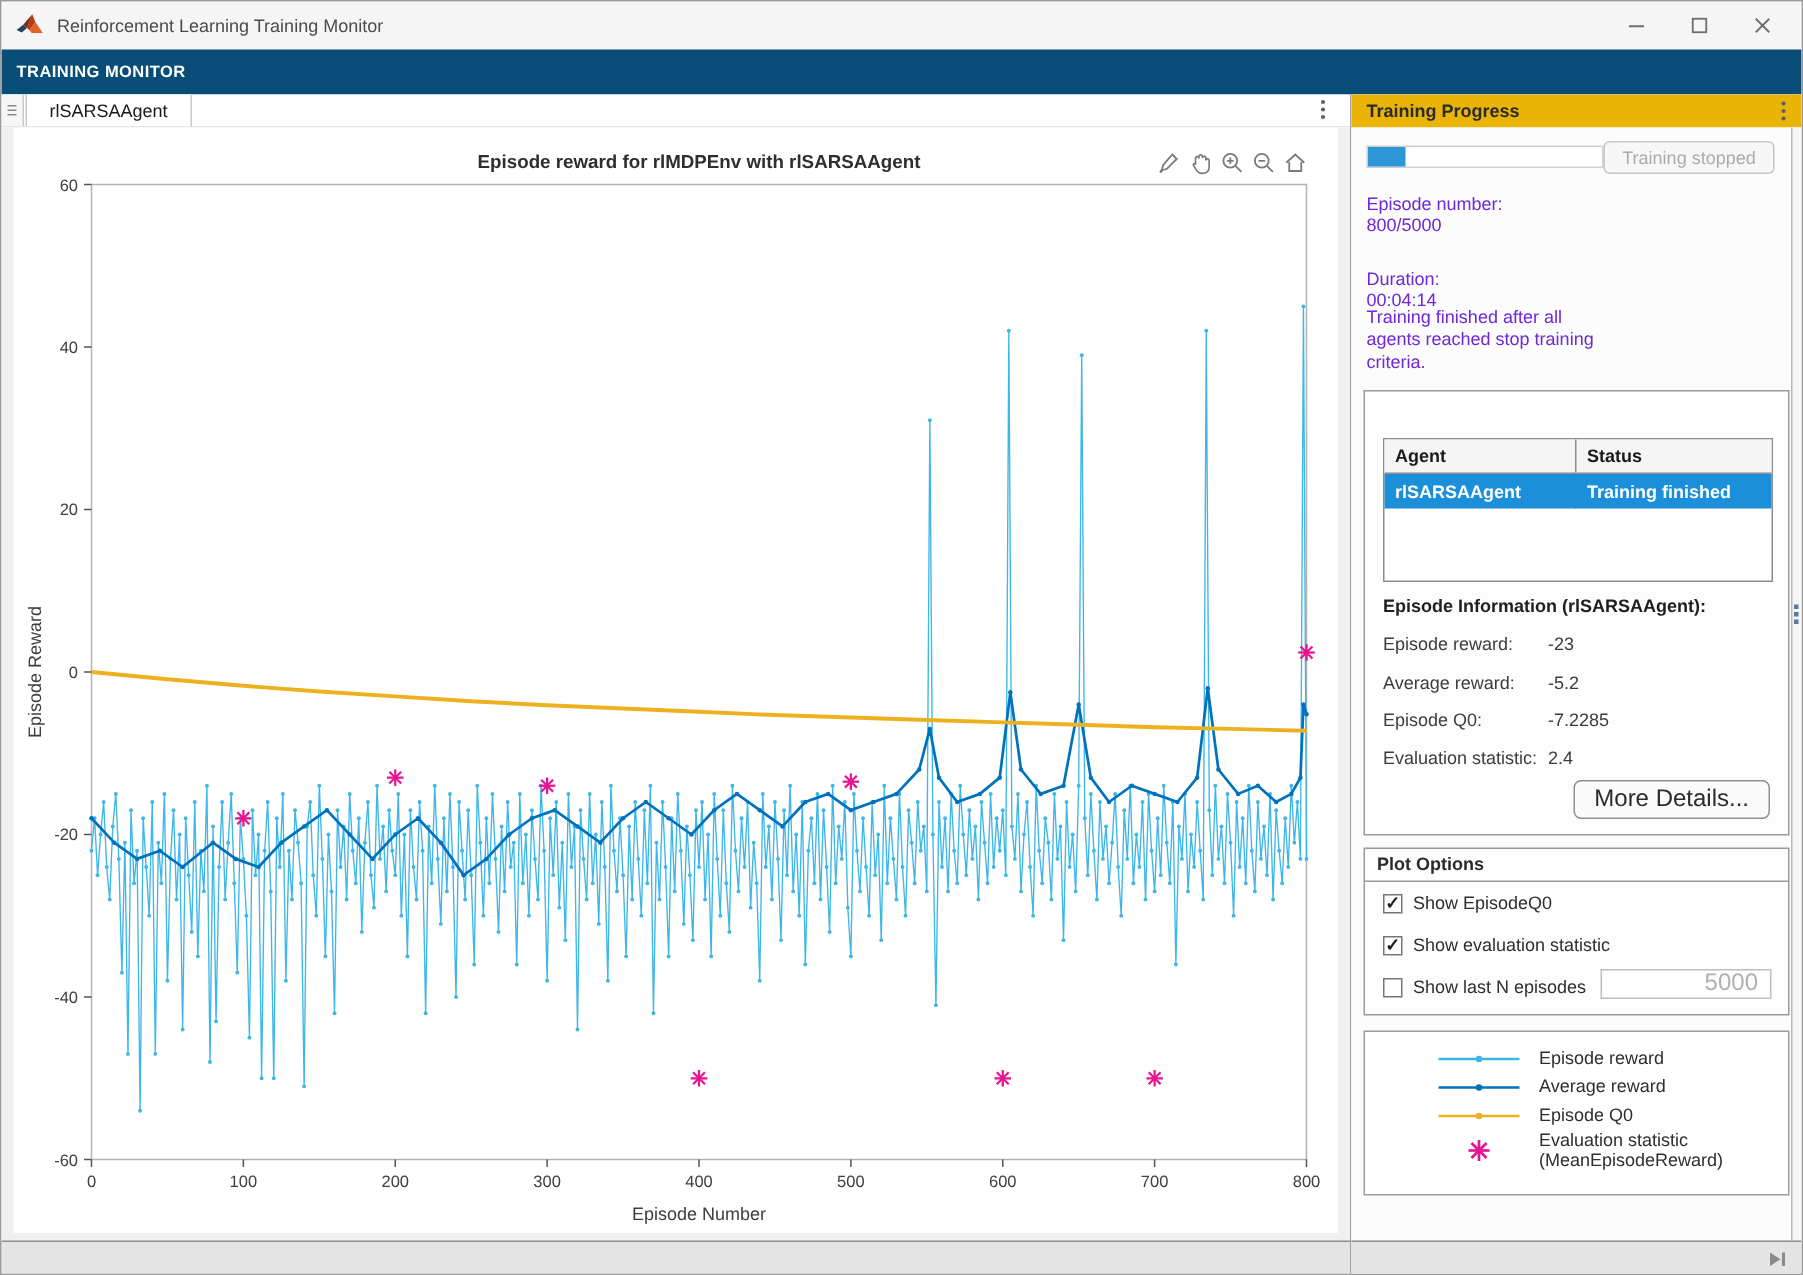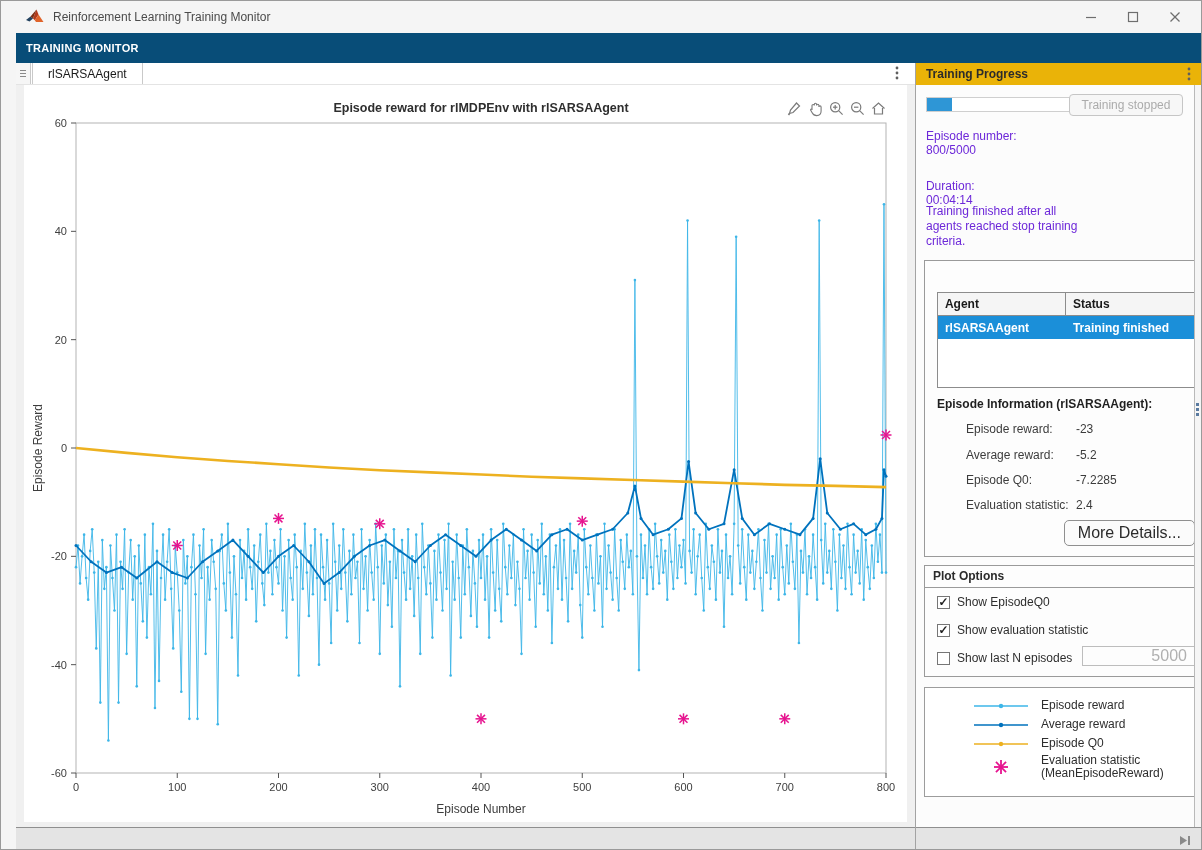--- a/index.html
+++ b/index.html
@@ -1,18 +1,18 @@
 <!DOCTYPE html>
 <html><head>
 <meta charset="utf-8">
 <style>
   * { margin:0; padding:0; box-sizing:border-box; }
   body { background:#dcdcdc; font-family:"Liberation Sans", sans-serif; }
   .window { width:1202px; height:850px; position:relative; background:#f5f5f5;
-            border:1px solid #9a9a9a; overflow:hidden;padding-left:15px; }
+            border:1px solid #9a9a9a; overflow:hidden; }
 
   
   .titlebar { height:32px; display:flex; align-items:center; background:#f5f5f5; padding-left:9px; }
   .titlebar .title { font-size:12px; color:#4b4b4b; margin-left:8px; }
   .win-controls { margin-left:auto; display:flex; align-items:center; gap:30px; padding-right:20px; }
   .win-controls svg { display:block; cursor:default; }
 
   
   .toolstrip { height:30px; background:#084d78; color:#fff; display:flex; align-items:center;
                padding-left:10px; font-size:11px; font-weight:bold; letter-spacing:.3px; }
@@ -73,21 +73,21 @@
   .ti-table { position:absolute; left:12px; top:31px; width:260px; border:1px solid #8c8c8c;
               background:#fff; font-size:12px; }
   .ti-row { display:flex; height:23px; align-items:center; }
   .ti-row.hdr { border-bottom:1px solid #8c8c8c; background:#f5f5f5; font-weight:bold; color:#1a1a1a;text-align:center; }
   .ti-row.sel { background:#1b8fd9; color:#ffffff; font-weight:bold; }
   .ti-cell1 { width:128px; padding-left:7px; border-right:1px solid #8c8c8c; height:100%;
               display:flex; align-items:center; }
   .ti-cell2 { flex:1; padding-left:7px; height:100%; display:flex; align-items:center; }
   .ti-filler { height:48px; }
   .ep-title { position:absolute; left:12px; top:136px; font-size:12px; font-weight:bold; color:#1f1f1f; }
-  .ep-row { position:absolute; left:12px; display:flex; font-size:12px; color:#3c3c3c;margin-left:29px; }
+  .ep-row { position:absolute; left:12px; display:flex; font-size:12px; color:#3c3c3c; }
   .ep-row .flabel { width:110px; flex:none; }
   .details-btn { position:absolute; right:12px; top:259px; padding:3px 13px; border:1px solid #8f8f8f;
                  border-radius:5px; background:#fbfbfb; font-size:16px; color:#2b2b2b; }
 
   
   .po-row { position:absolute; left:12px; display:flex; align-items:center; font-size:12px; color:#2e2e2e; }
   .cb { width:13px; height:13px; border:1px solid #767676; background:#fff; margin-right:7px;
         display:flex; align-items:center; justify-content:center; font-size:12px; color:#1f1f1f;
         font-weight:bold; line-height:11px; }
   .po-input { position:absolute; left:157px; top:80px; width:114px; height:20px; border:1px solid #bdbdbd;

